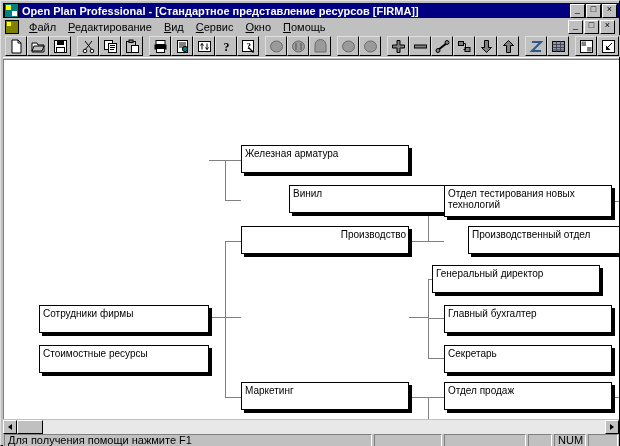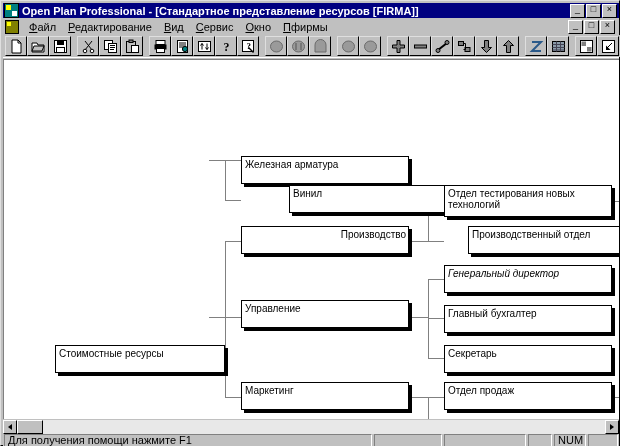--- a/index.html
+++ b/index.html
@@ -117,21 +117,21 @@
     </div>
   </div>
 
   <div class="menubar">
     <div class="mdi-icon"></div>
     <div class="menu-item"><u>Ф</u><span>айл</span></div>
     <div class="menu-item"><u>Р</u><span>едактирование</span></div>
     <div class="menu-item"><u>В</u><span>ид</span></div>
     <div class="menu-item"><u>С</u><span>ервис</span></div>
     <div class="menu-item"><u>О</u><span>кно</span></div>
-    <div class="menu-item"><u>П</u><span>фирмы</span></div>
+    <div class="menu-item"><u>П</u><span>омощь</span></div>
     <div class="win-btns">
       <div class="wbtn"><span>_</span></div>
       <div class="wbtn"><span>□</span></div>
       <div class="wbtn"><span>×</span></div>
     </div>
   </div>
 
   <div class="toolbar">
 
     <div class="tb">
@@ -335,46 +335,46 @@
         <div class="hline" style="left: 405px; top: 337px; width: 19px;"></div>
         <div class="hline" style="left: 424px; top: 337px; width: 16px;"></div>
         <div class="hline" style="left: 608px; top: 141px; width: 10px;"></div>
         <div class="hline" style="left: 608px; top: 181px; width: 10px;"></div>
         <div class="hline" style="left: 608px; top: 337px; width: 10px;"></div>
         <div class="vline" style="left: 221px; top: 100px; height: 41px;"></div>
         <div class="vline" style="left: 221px; top: 181px; height: 157px;"></div>
         <div class="vline" style="left: 424px; top: 141px; height: 41px;"></div>
         <div class="vline" style="left: 424px; top: 219px; height: 80px;"></div>
         <div class="vline" style="left: 424px; top: 337px; height: 40px;"></div>
-        <div class="node" style="left: 35px; top: 285px; width: 170px; height: 28px; margin-left: 16px;">
+        <div class="node" style="left: 35px; top: 245px; width: 170px; height: 28px;">
+          <span class="lbl">Сотрудники фирмы</span>
+        </div>
+        <div class="node" style="left: 35px; top: 285px; width: 170px; height: 28px;">
           <span class="lbl">Стоимостные ресурсы</span>
         </div>
-        <div class="node" style="left: 237px; top: 96px; width: 168px; height: 28px;">
+        <div class="node" style="left: 237px; top: 85px; width: 168px; height: 28px;">
           <span class="lbl">Железная арматура</span>
         </div>
         <div class="node" style="left: 237px; top: 125px; width: 168px; height: 28px; margin-left: 48px;">
           <span class="lbl">Винил</span>
         </div>
         <div class="node" style="left: 237px; top: 166px; width: 168px; height: 28px; text-align: right;">
           <span class="lbl">Производство</span>
-        </div>
-        <div class="node" style="left: 237px; top: 240px; width: 168px; height: 28px;">
-          <span class="lbl">Управление</span>
         </div>
         <div class="node" style="left: 237px; top: 322px; width: 168px; height: 28px;">
           <span class="lbl">Маркетинг</span>
         </div>
         <div class="node" style="left: 440px; top: 125px; width: 168px; height: 32px;">
           <span class="lbl">Отдел тестирования новых
 технологий</span>
         </div>
         <div class="node" style="left: 440px; top: 166px; width: 168px; height: 28px; margin-left: 24px;">
           <span class="lbl">Производственный отдел</span>
         </div>
-        <div class="node" style="left: 440px; top: 205px; width: 168px; height: 28px; font-style: italic;">
+        <div class="node" style="left: 428px; top: 205px; width: 168px; height: 28px;">
           <span class="lbl">Генеральный директор</span>
         </div>
         <div class="node" style="left: 440px; top: 245px; width: 168px; height: 28px;">
           <span class="lbl">Главный бухгалтер</span>
         </div>
         <div class="node" style="left: 440px; top: 285px; width: 168px; height: 28px;">
           <span class="lbl">Секретарь</span>
         </div>
         <div class="node" style="left: 440px; top: 322px; width: 168px; height: 28px;">
           <span class="lbl">Отдел продаж</span>

